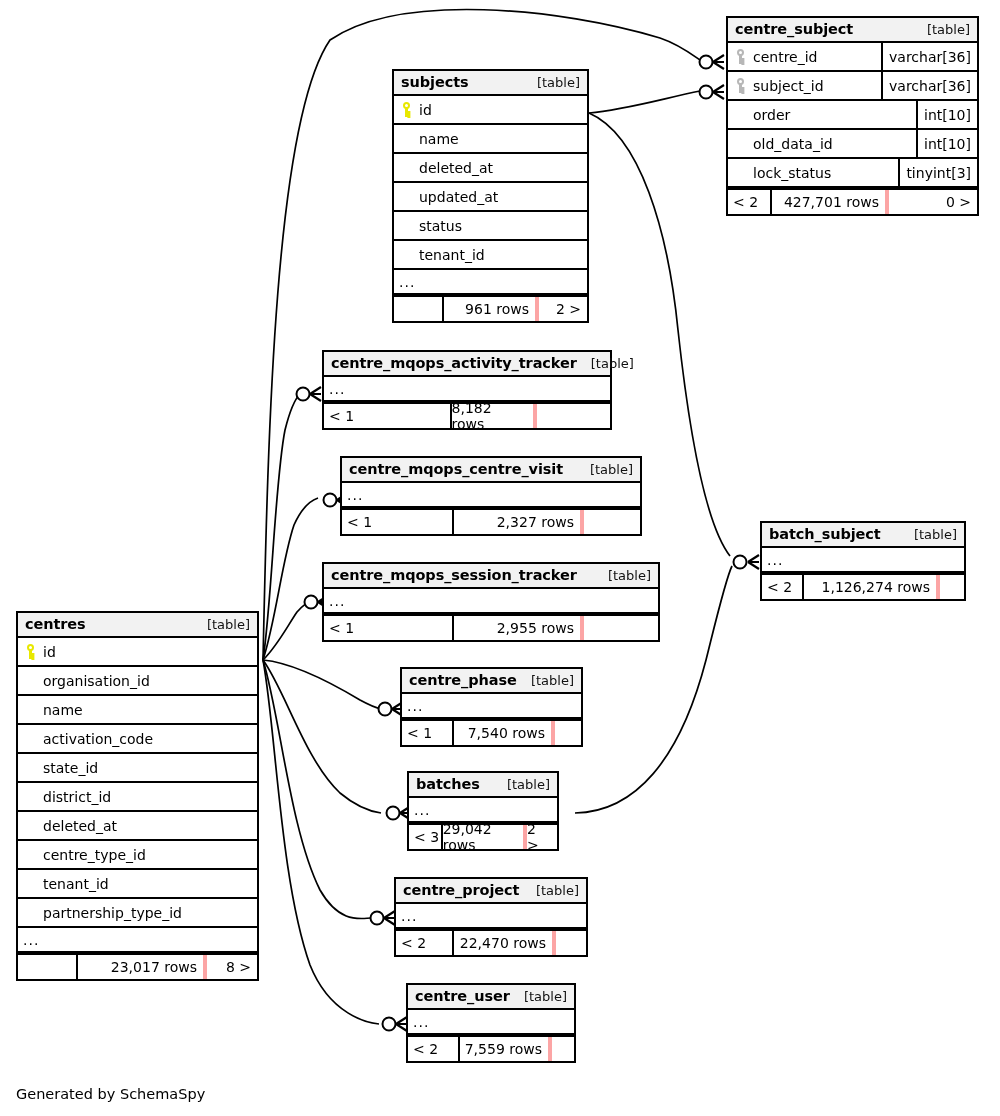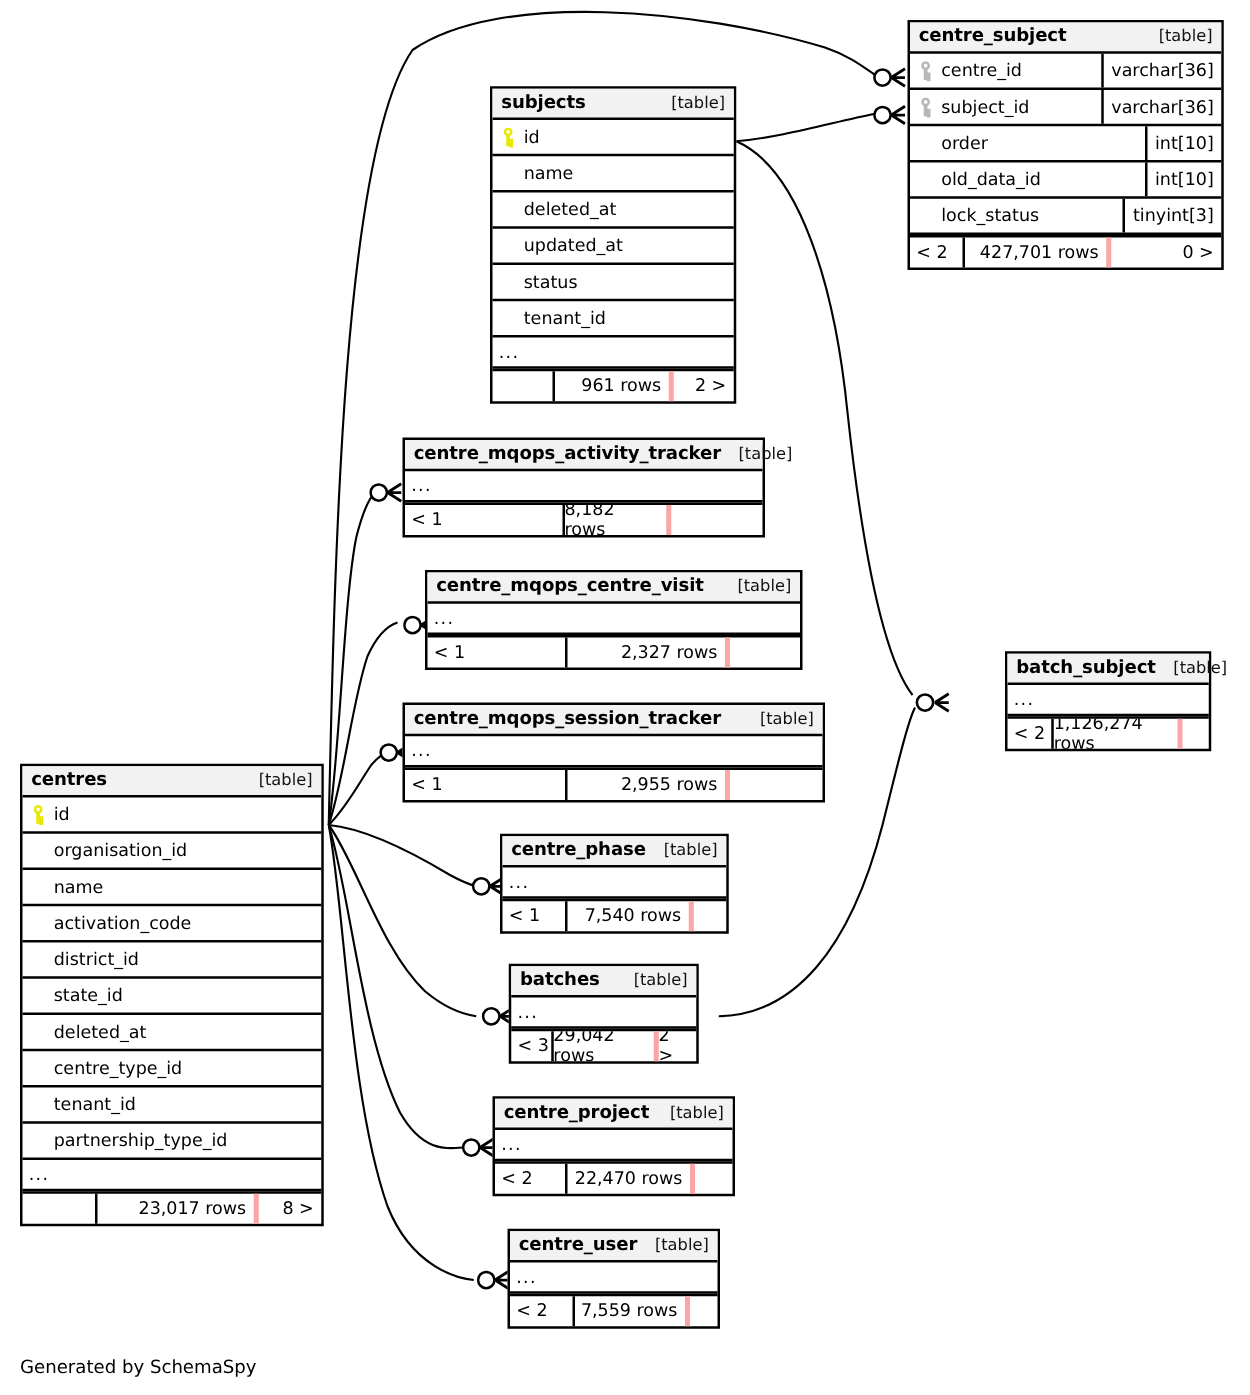--- a/index.html
+++ b/index.html
@@ -341,27 +341,27 @@
     </div>
     <div class="row">
       <span class="cname">
         <span class="key" style="visibility:hidden"></span>
         <span class="lbl">activation_code</span>
       </span>
     </div>
     <div class="row">
       <span class="cname">
         <span class="key" style="visibility:hidden"></span>
+        <span class="lbl">state_id</span>
+      </span>
+    </div>
+    <div class="row">
+      <span class="cname">
+        <span class="key" style="visibility:hidden"></span>
         <span class="lbl">district_id</span>
-      </span>
-    </div>
-    <div class="row">
-      <span class="cname">
-        <span class="key" style="visibility:hidden"></span>
-        <span class="lbl">state_id</span>
       </span>
     </div>
     <div class="row">
       <span class="cname">
         <span class="key" style="visibility:hidden"></span>
         <span class="lbl">deleted_at</span>
       </span>
     </div>
     <div class="row">
       <span class="cname">
@@ -473,21 +473,21 @@
       <span class="kind">[table]</span>
     </div>
     <div class="row ellipsis">...</div>
     <div class="ftr">
       <div class="f-left" style="width:52px;">&lt; 2</div>
       <div class="f-mid">7,559 rows</div>
       <div class="f-right" style="width:22px;"></div>
     </div>
   </div>
 
-  <div class="tbl" style="left:760px; top:521px; width:165px;margin-left:44px;">
+  <div class="tbl" style="left:760px; top:521px; width:206px;">
     <div class="hdr">
       <span class="nm">batch_subject</span>
       <span class="kind">[table]</span>
     </div>
     <div class="row ellipsis">...</div>
     <div class="ftr">
       <div class="f-left" style="width:42px;">&lt; 2</div>
       <div class="f-mid">1,126,274 rows</div>
       <div class="f-right" style="width:24px;"></div>
     </div>

